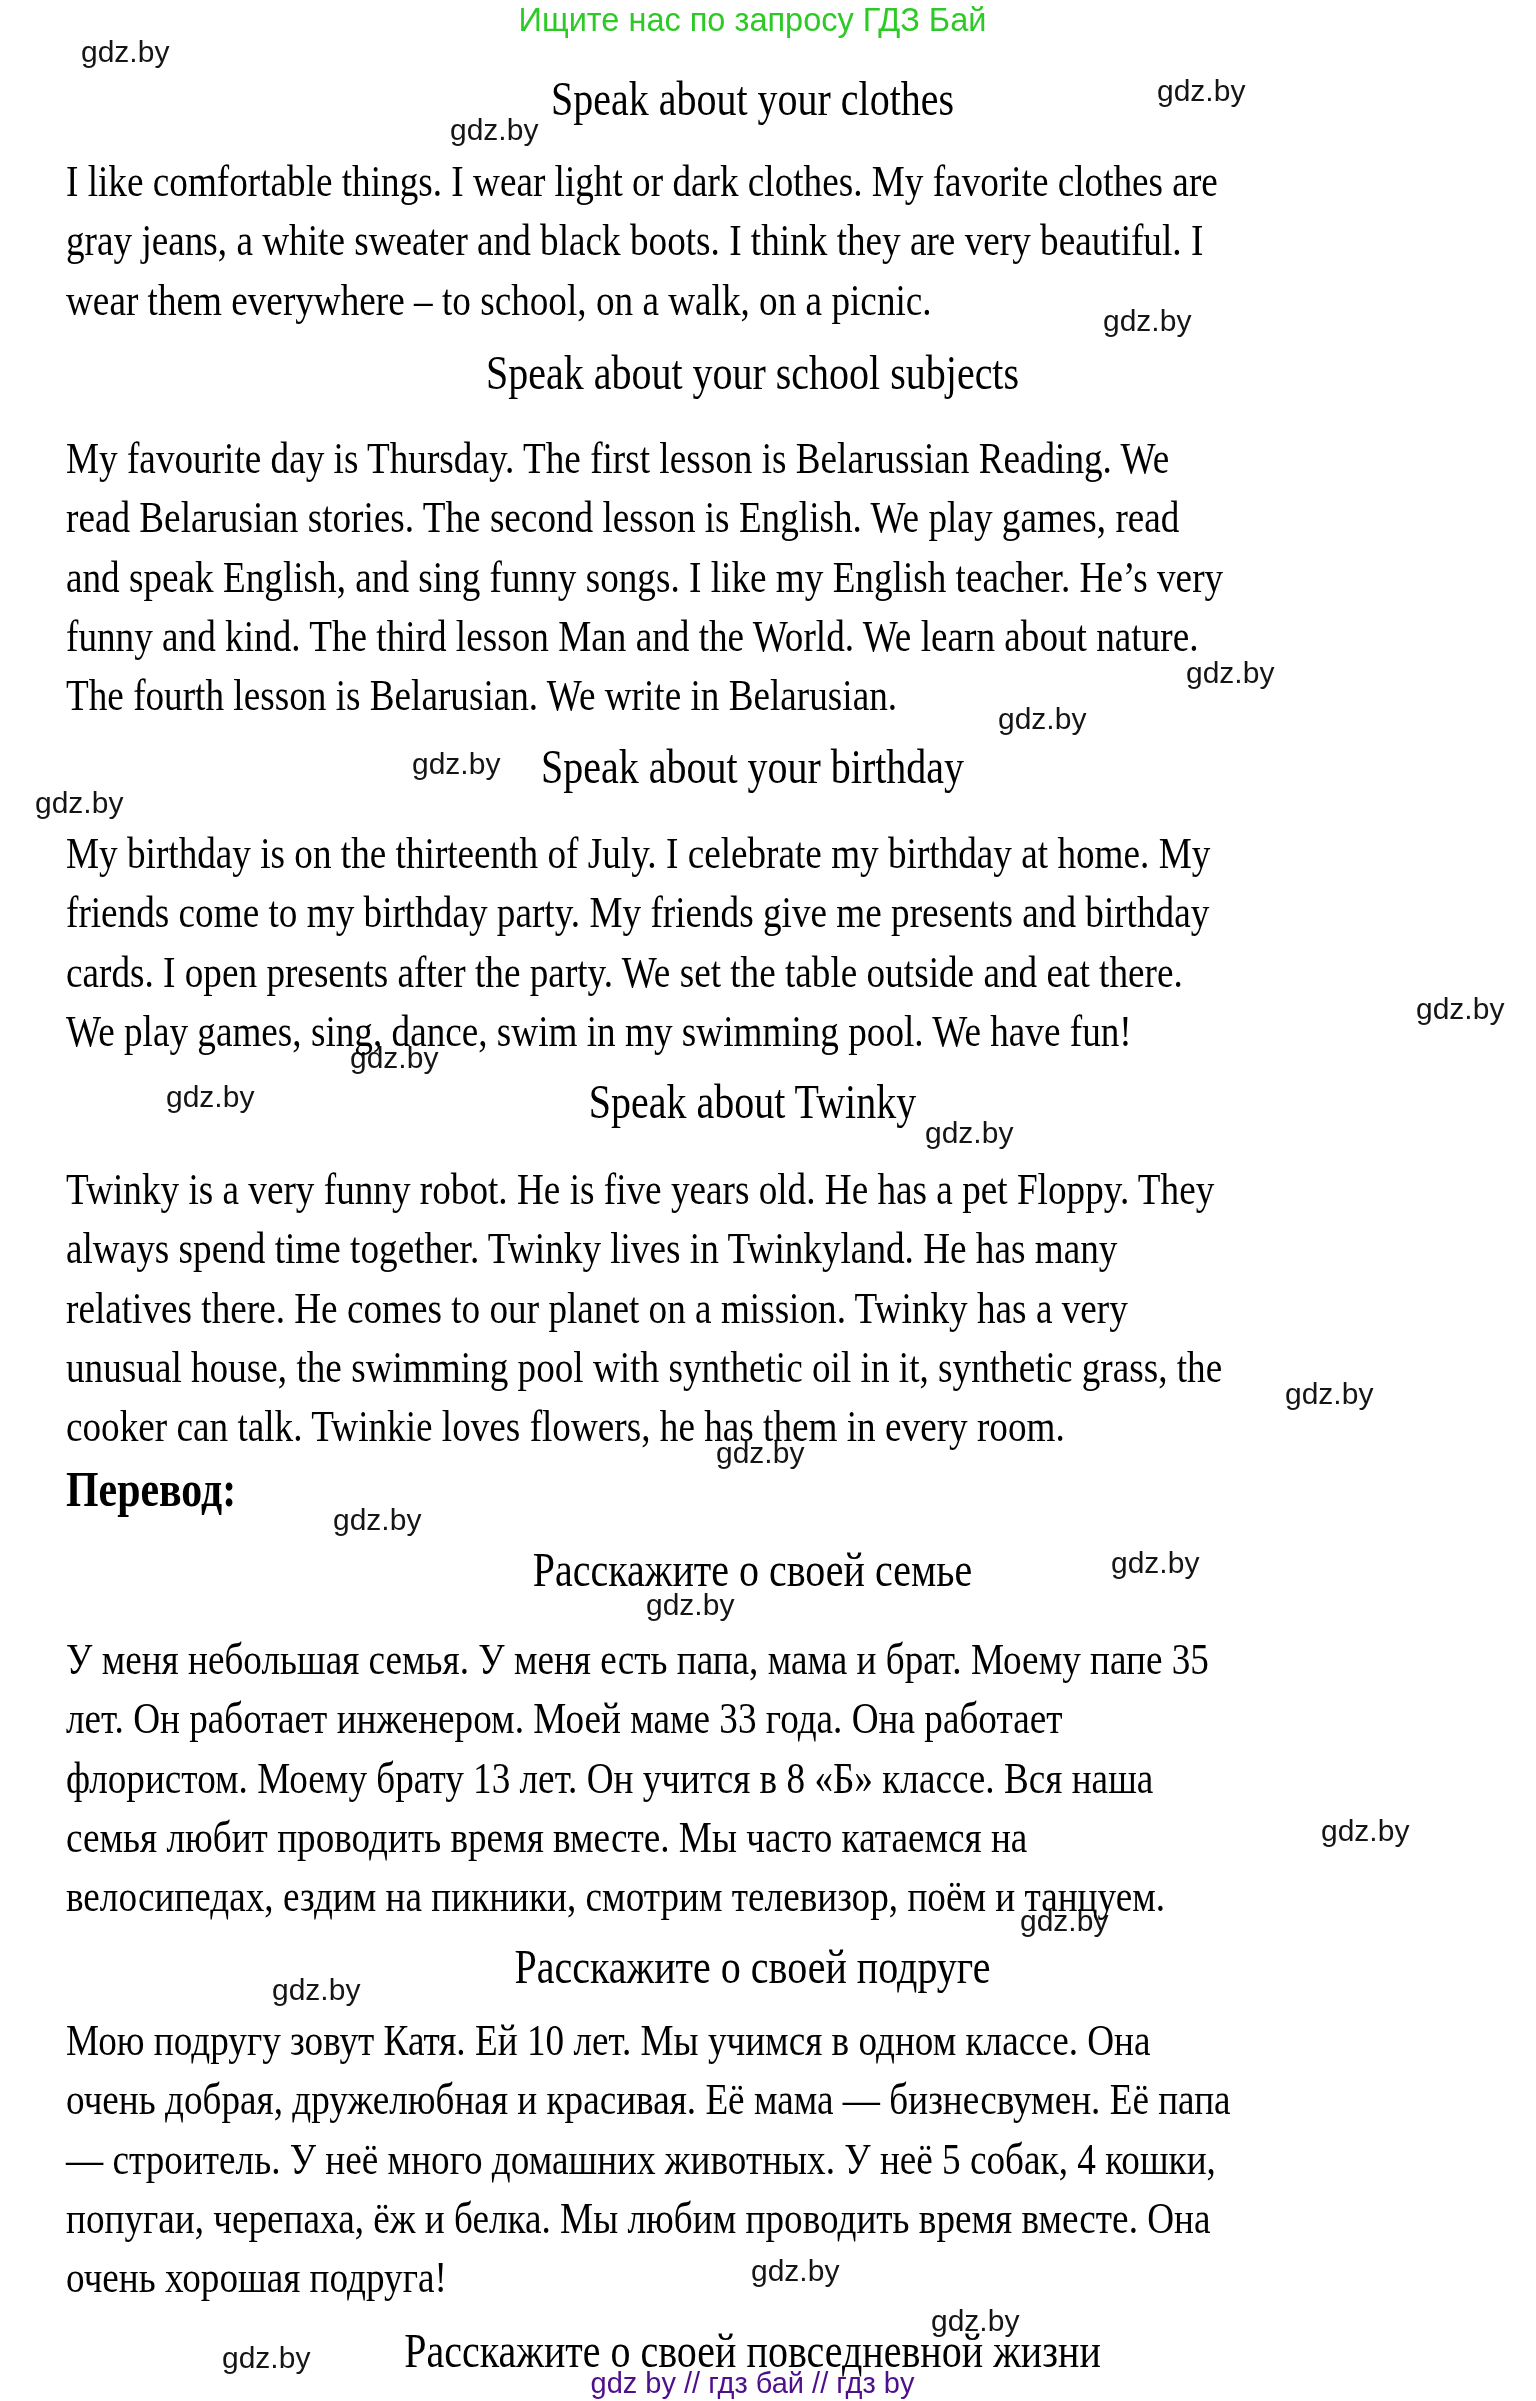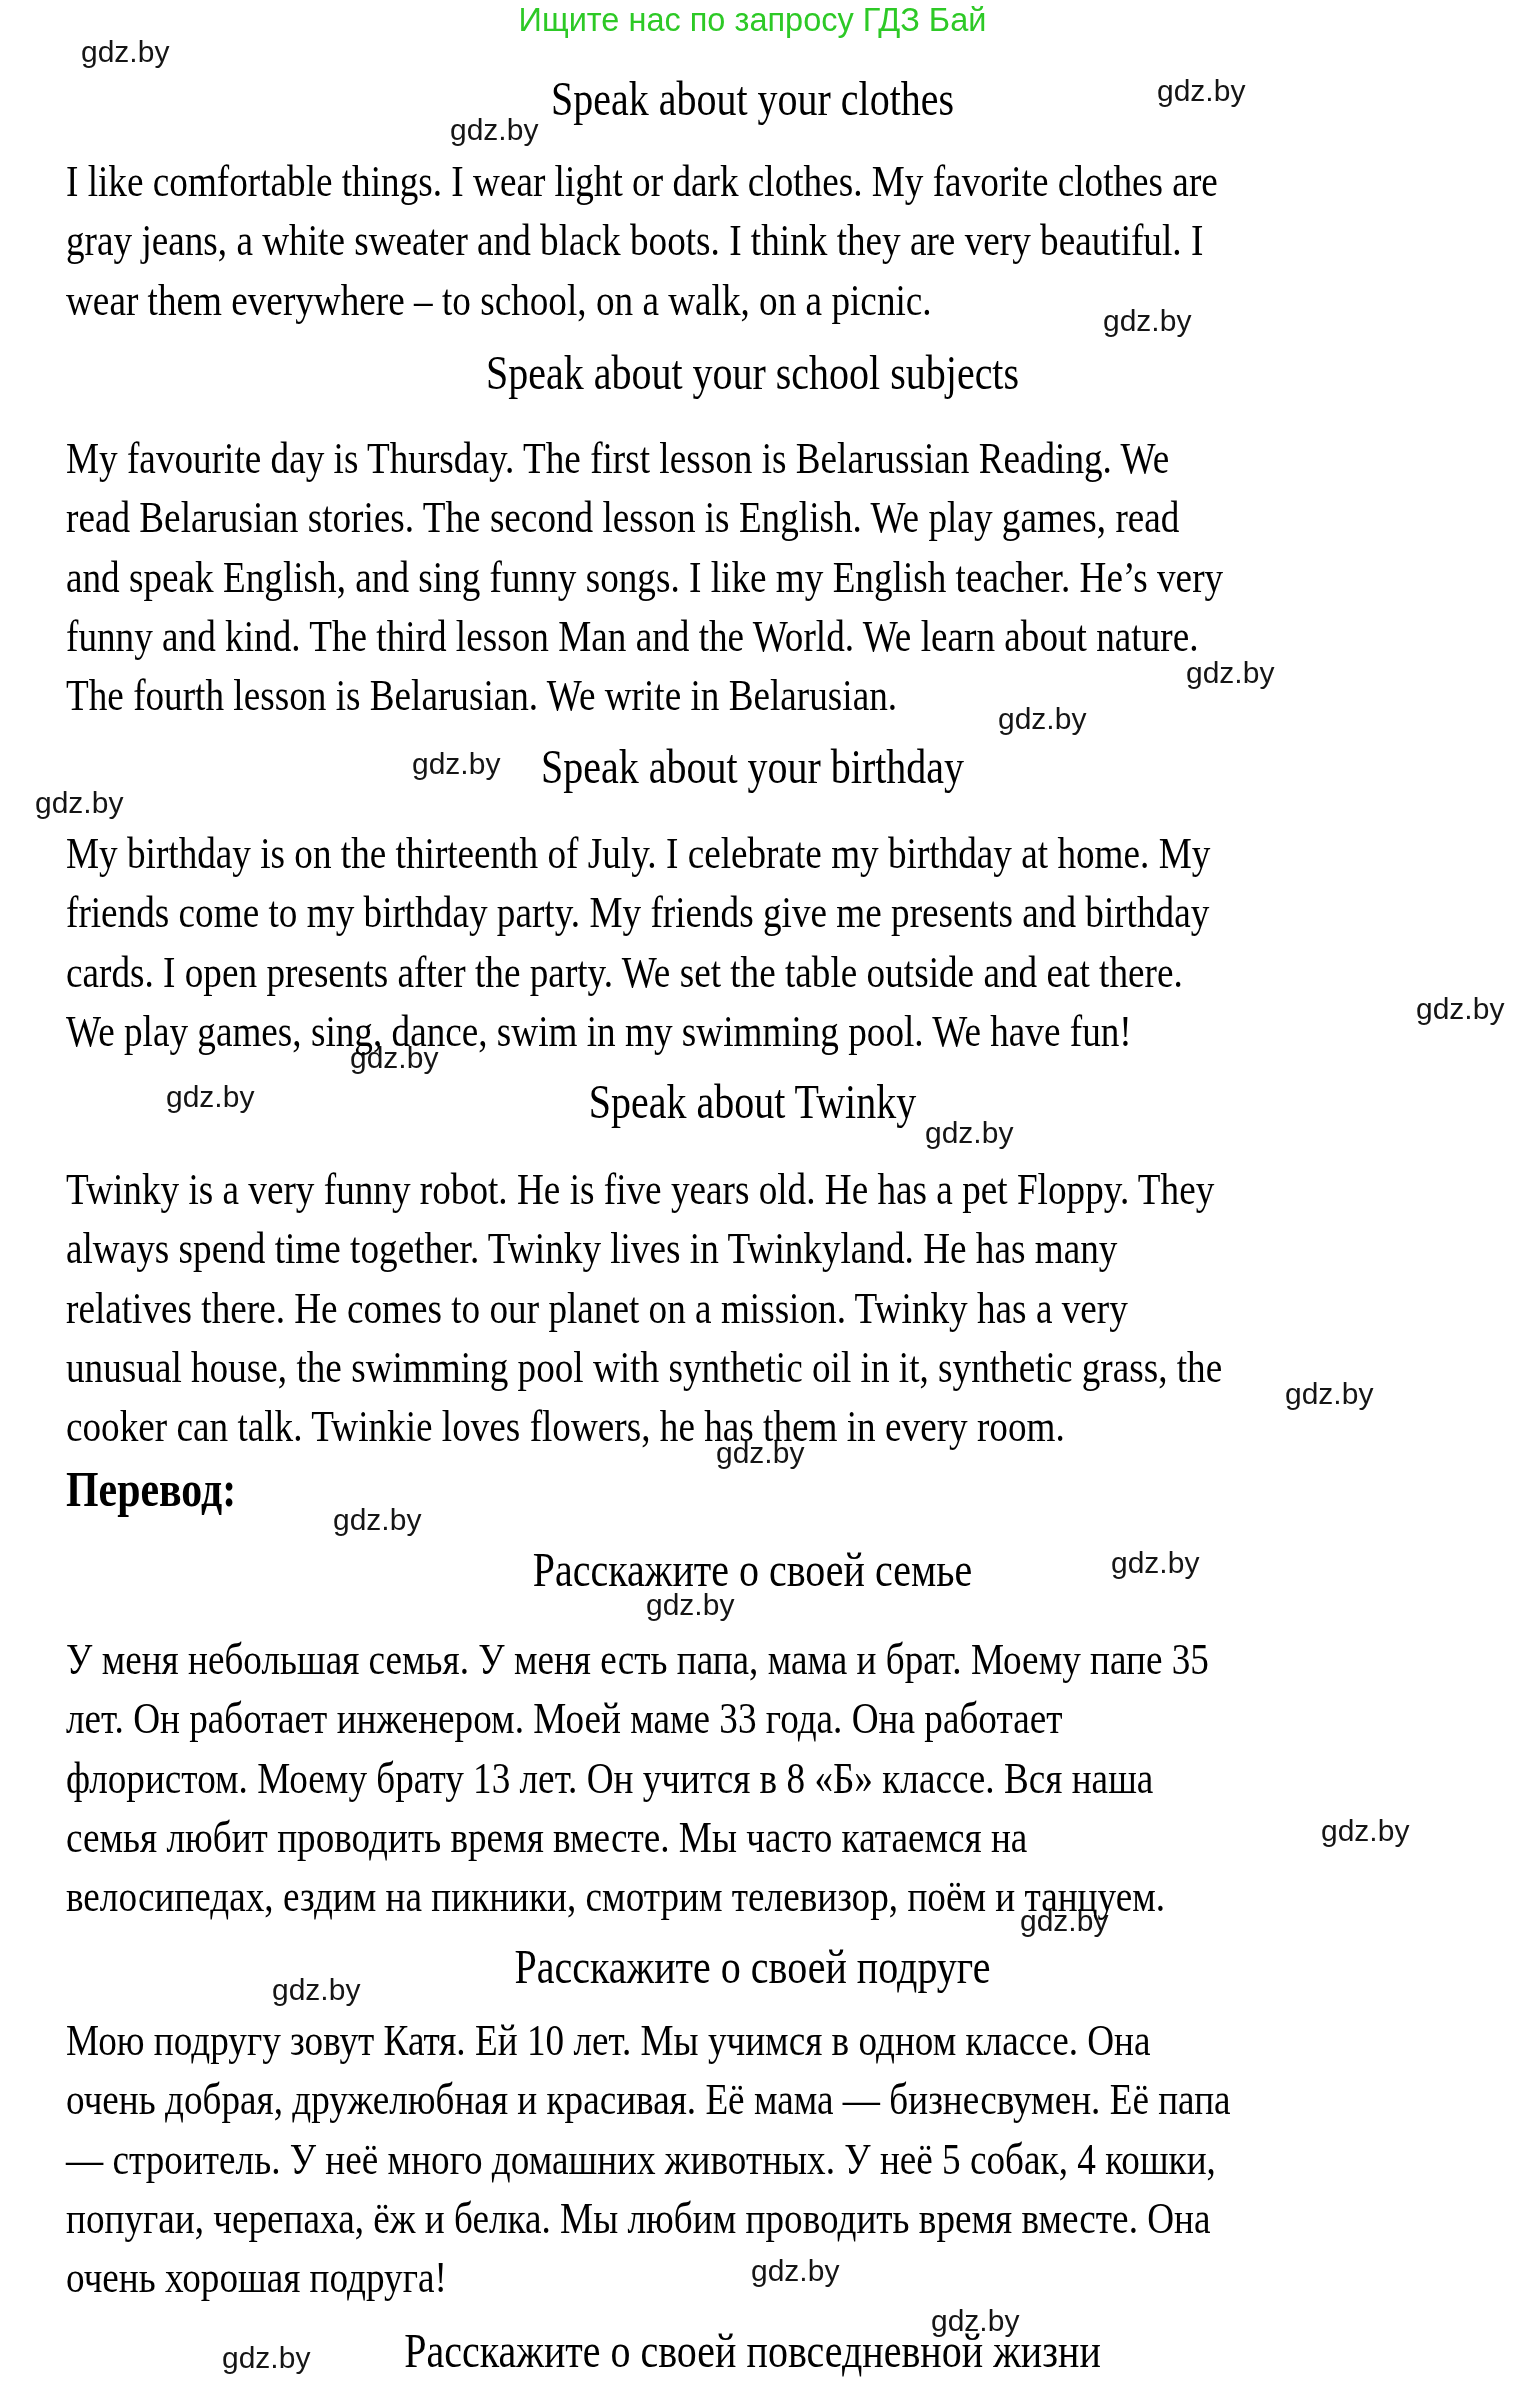--- a/index.html
+++ b/index.html
@@ -156,15 +156,16 @@
   <div class="para" style="top:2010px">
       <div class="line">Мою подругу зовут Катя. Ей 10 лет. Мы учимся в одном классе. Она</div>
       <div class="line">очень добрая, дружелюбная и красивая. Её мама — бизнесвумен. Её папа</div>
       <div class="line">— строитель. У неё много домашних животных. У неё 5 собак, 4 кошки,</div>
       <div class="line">попугаи, черепаха, ёж и белка. Мы любим проводить время вместе. Она</div>
       <div class="line">очень хорошая подруга!</div>
     </div>
 
   <h2 class="heading" style="top:2323px">Расскажите о своей повседневной жизни</h2>
 
+  <div class="footer" style="top:2367px">gdz by  //  гдз бай  //  гдз by</div>
 
 </div>
 
 
 </body></html>

